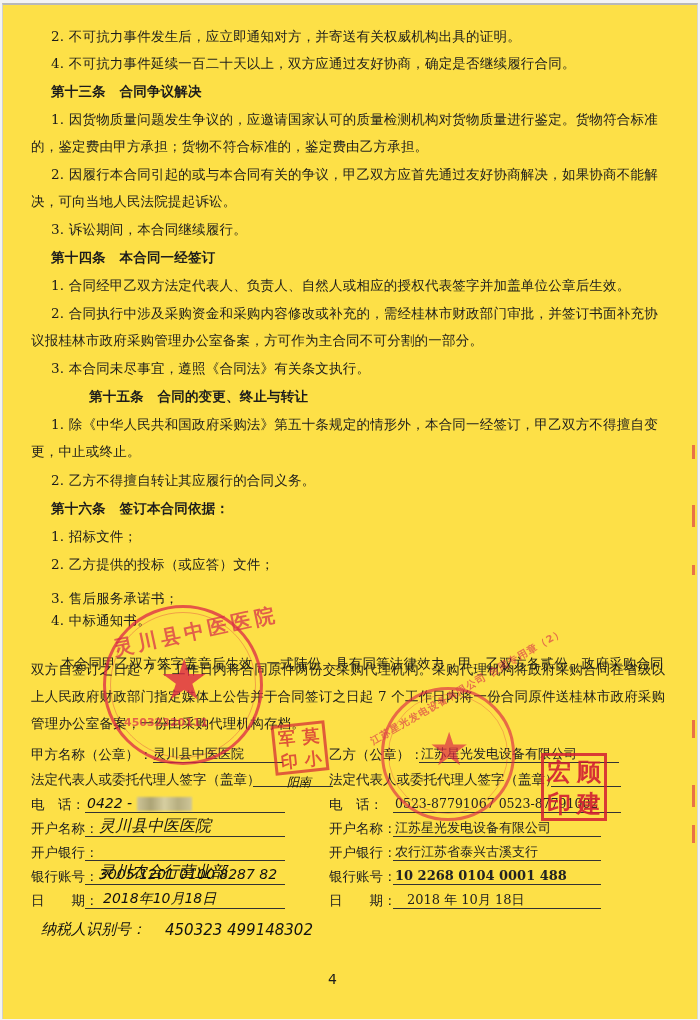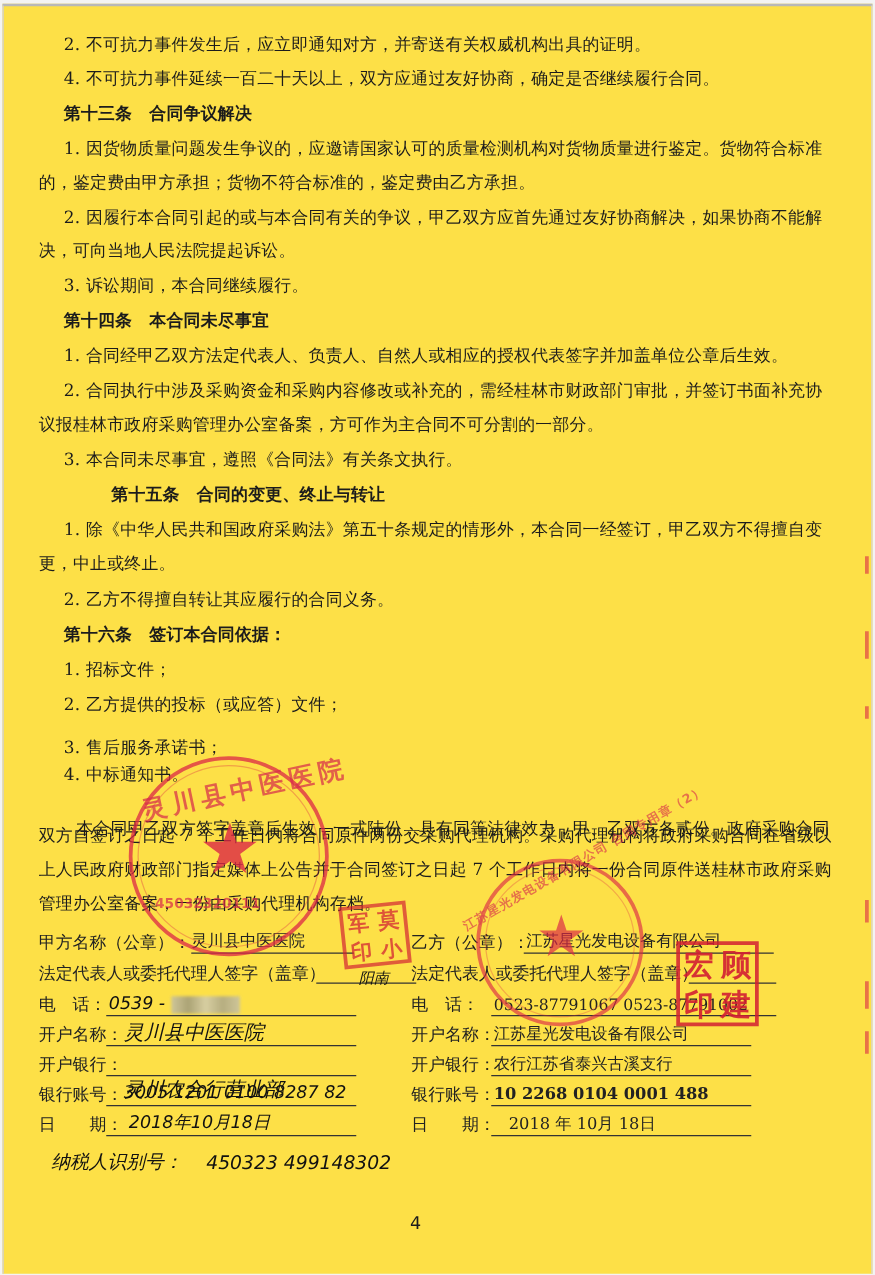--- a/index.html
+++ b/index.html
@@ -61,21 +61,21 @@
 
   <div id="paras">
       <div class="line" style="left: 48px; top: 22px;">2. 不可抗力事件发生后，应立即通知对方，并寄送有关权威机构出具的证明。</div>
       <div class="line" style="left: 48px; top: 49px;">4. 不可抗力事件延续一百二十天以上，双方应通过友好协商，确定是否继续履行合同。</div>
       <div class="line heading" style="left: 48px; top: 77px;">第十三条　合同争议解决</div>
       <div class="line" style="left: 48px; top: 105px;">1. 因货物质量问题发生争议的，应邀请国家认可的质量检测机构对货物质量进行鉴定。货物符合标准</div>
       <div class="line" style="left: 28px; top: 132px;">的，鉴定费由甲方承担；货物不符合标准的，鉴定费由乙方承担。</div>
       <div class="line" style="left: 48px; top: 160px;">2. 因履行本合同引起的或与本合同有关的争议，甲乙双方应首先通过友好协商解决，如果协商不能解</div>
       <div class="line" style="left: 28px; top: 187px;">决，可向当地人民法院提起诉讼。</div>
       <div class="line" style="left: 48px; top: 215px;">3. 诉讼期间，本合同继续履行。</div>
-      <div class="line heading" style="left: 48px; top: 243px;">第十四条　本合同未尽事宜</div>
+      <div class="line heading" style="left: 48px; top: 243px;">第十四条　本合同一经签订</div>
       <div class="line" style="left: 48px; top: 271px;">1. 合同经甲乙双方法定代表人、负责人、自然人或相应的授权代表签字并加盖单位公章后生效。</div>
       <div class="line" style="left: 48px; top: 299px;">2. 合同执行中涉及采购资金和采购内容修改或补充的，需经桂林市财政部门审批，并签订书面补充协</div>
       <div class="line" style="left: 28px; top: 326px;">议报桂林市政府采购管理办公室备案，方可作为主合同不可分割的一部分。</div>
       <div class="line" style="left: 48px; top: 354px;">3. 本合同未尽事宜，遵照《合同法》有关条文执行。</div>
       <div class="line heading" style="left: 48px; top: 382px; margin-left: 38px;">第十五条　合同的变更、终止与转让</div>
       <div class="line" style="left: 48px; top: 410px;">1. 除《中华人民共和国政府采购法》第五十条规定的情形外，本合同一经签订，甲乙双方不得擅自变</div>
       <div class="line" style="left: 28px; top: 437px;">更，中止或终止。</div>
       <div class="line" style="left: 48px; top: 466px;">2. 乙方不得擅自转让其应履行的合同义务。</div>
       <div class="line heading" style="left: 48px; top: 494px;">第十六条　签订本合同依据：</div>
       <div class="line" style="left: 48px; top: 522px;">1. 招标文件；</div>
@@ -92,21 +92,21 @@
   <div>
     <div class="sig-label" style="left:28px;top:740px;">甲方名称（公章）：</div>
     <div class="sig-value" style="left:150px;top:740px;">灵川县中医医院</div>
     <div class="uline" style="left:150px;top:757px;width:130px;"></div>
 
     <div class="sig-label" style="left:28px;top:765px;">法定代表人或委托代理人签字（盖章）</div>
     <div class="uline" style="left:250px;top:781px;width:80px;"></div>
     <div class="sig-value hand" style="left:284px;top:768px;font-size:12px;">阳南</div>
 
     <div class="sig-label" style="left:28px;top:790px;">电　话：</div>
-    <div class="sig-value hand" style="left:84px;top:789px;">0539 -</div>
+    <div class="sig-value hand" style="left:84px;top:789px;">0422 -</div>
     <div class="blur-box" style="left:134px;top:792px;width:55px;height:14px;"></div>
     <div class="uline" style="left:82px;top:807px;width:200px;"></div>
 
     <div class="sig-label" style="left:28px;top:814px;">开户名称：</div>
     <div class="sig-value hand" style="left:96px;top:812px;font-size:16px;">灵川县中医医院</div>
     <div class="uline" style="left:82px;top:831px;width:200px;"></div>
 
     <div class="sig-label" style="left:28px;top:838px;">开户银行：</div>
     <div class="sig-value hand" style="left:96px;top:836px;font-size:16px;margin-top:22px;">灵川农合行营业部</div>
     <div class="uline" style="left:82px;top:855px;width:200px;"></div>

